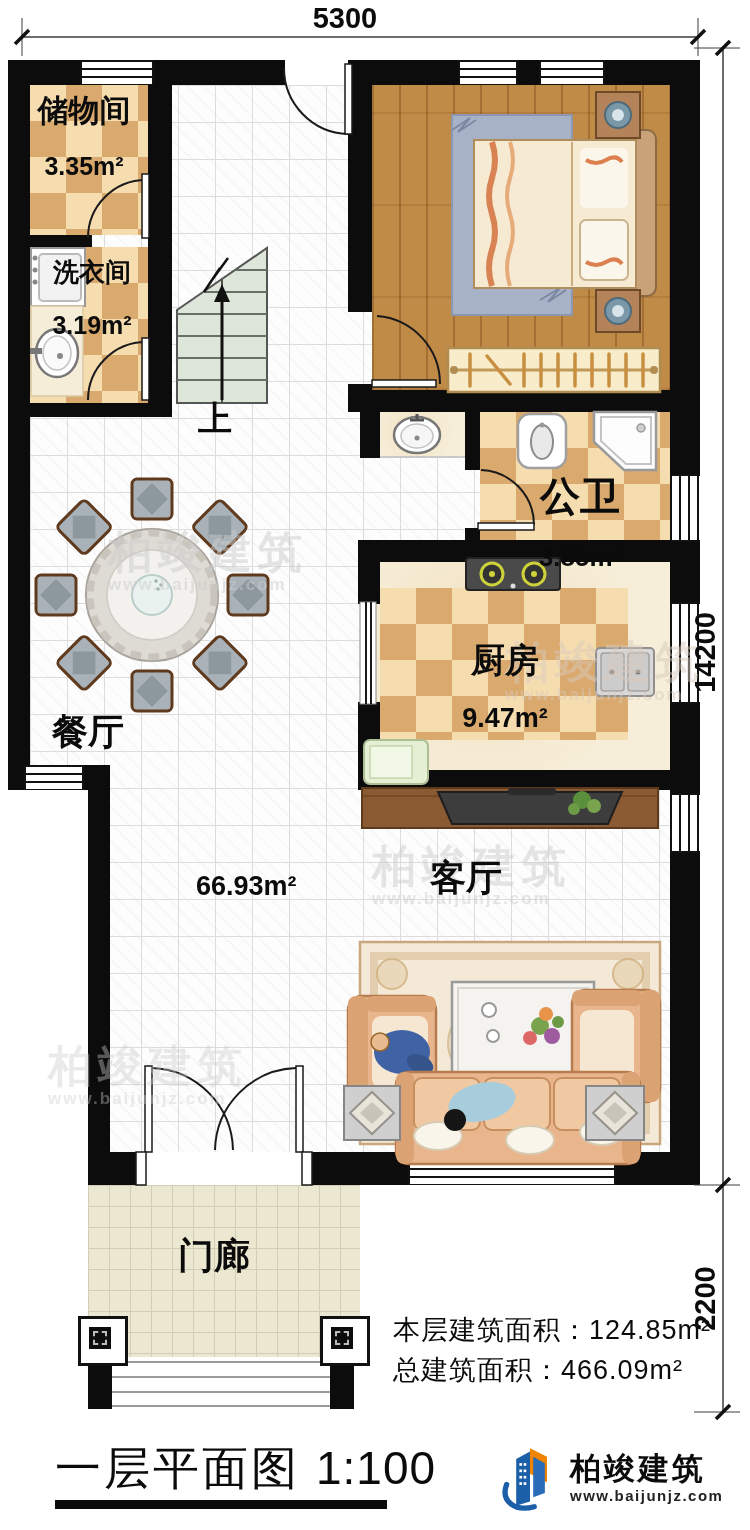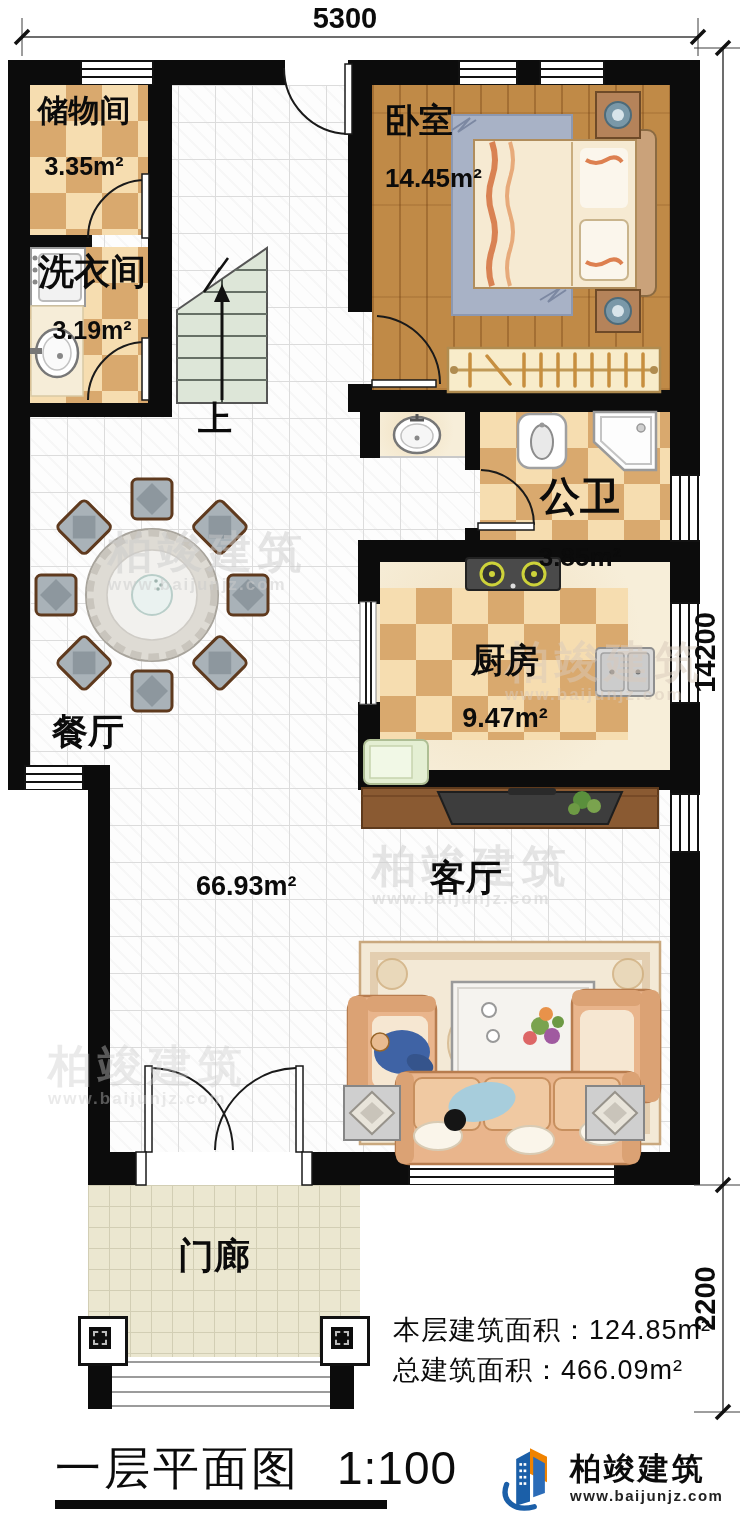--- a/index.html
+++ b/index.html
@@ -30,21 +30,21 @@
   .lbl{position:absolute;font-weight:bold;line-height:1.1;white-space:nowrap;}
   .lbl .area{font-weight:bold;margin-top:25px;}
   .center{text-align:center;}
   .wm{position:absolute;color:#cccccc;opacity:.5;font-weight:bold;pointer-events:none;line-height:1.1;white-space:nowrap;}
   .wm-name{font-size:44px;letter-spacing:6px;}
   .wm-site{font-size:17px;letter-spacing:2px;}
   .col{position:absolute;width:44px;height:44px;background:#fff;border:3px solid #111;}
   .col .inner{position:absolute;left:8px;top:8px;width:22px;height:22px;background:#0c0c0c;outline:2px dashed #bbb;outline-offset:-6px;}
   .stats{position:absolute;font-size:27px;font-weight:400;letter-spacing:1px;white-space:nowrap;}
   .title{position:absolute;font-size:46px;font-weight:500;letter-spacing:3px;white-space:nowrap;}
-  .title .scale{margin-left:37px;letter-spacing:1px;}
+  .title .scale{margin-left:16px;letter-spacing:1px;}
   .underline{position:absolute;background:#0b0b0b;}
   .dim{position:absolute;font-size:29px;font-weight:bold;text-align:center;}
   .rot{transform:rotate(-90deg);}
   .brand{position:absolute;display:flex;align-items:center;}
   .brand-name{font-size:31px;font-weight:bold;letter-spacing:3px;line-height:1;}
   .brand-site{font-size:15px;font-weight:bold;letter-spacing:1.5px;color:#222;margin-top:3px;}
 </style>
 </head>
 <body>
 
@@ -390,26 +390,22 @@
   <div class="wm" style="left:48px;top:1042px;opacity:.4;">
     <div class="wm-name">柏竣建筑</div>
     <div class="wm-site">www.baijunjz.com</div>
   </div>
 
   <div class="lbl center" style="left:24px;top:94px;width:120px;">
     <div style="font-size:31px;">储物间</div>
     <div class="area" style="font-size:25px;">3.35m²</div>
   </div>
   <div class="lbl center" style="left:32px;top:252px;width:120px;">
-    <div style="font-size:36px;">洗衣间</div>
+    <div style="font-size:26px;margin-top:6px;">洗衣间</div>
     <div class="area" style="font-size:25px;">3.19m²</div>
-  </div>
-  <div class="lbl" style="left:385px;top:102px;">
-    <div style="font-size:34px;">卧室</div>
-    <div class="area" style="font-size:26px;">14.45m²</div>
   </div>
   <div class="lbl center" style="left:505px;top:474px;width:150px;">
     <div style="font-size:40px;">公卫</div>
     <div class="area" style="font-size:26px;">3.85m²</div>
   </div>
   <div class="lbl center" style="left:425px;top:642px;width:160px;">
     <div style="font-size:34px;">厨房</div>
     <div class="area" style="font-size:27px;">9.47m²</div>
   </div>
   <div class="lbl" style="left:52px;top:712px;font-size:36px;">餐厅</div>

